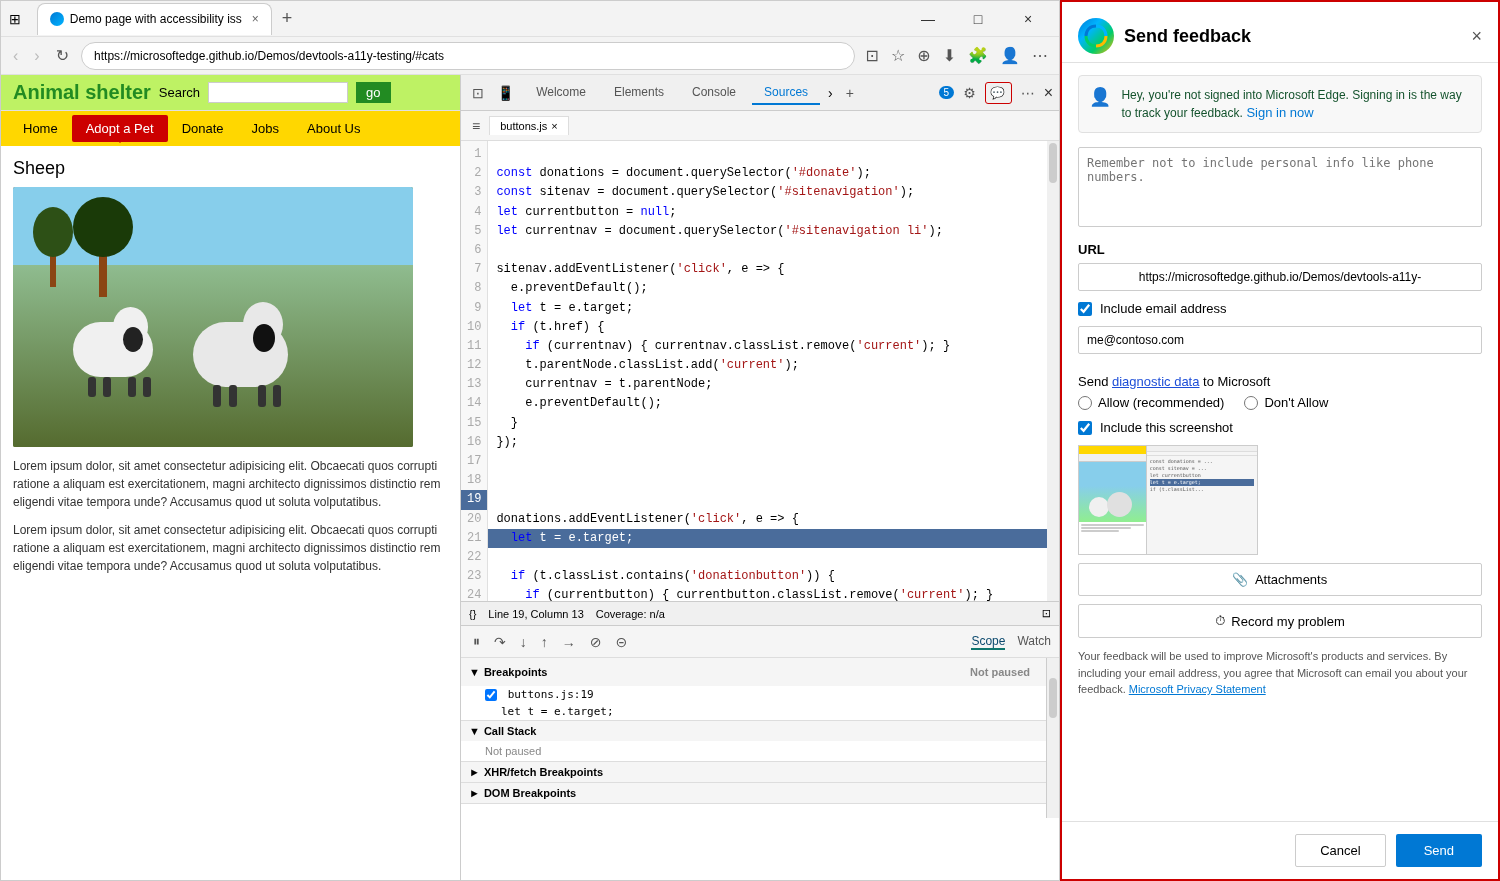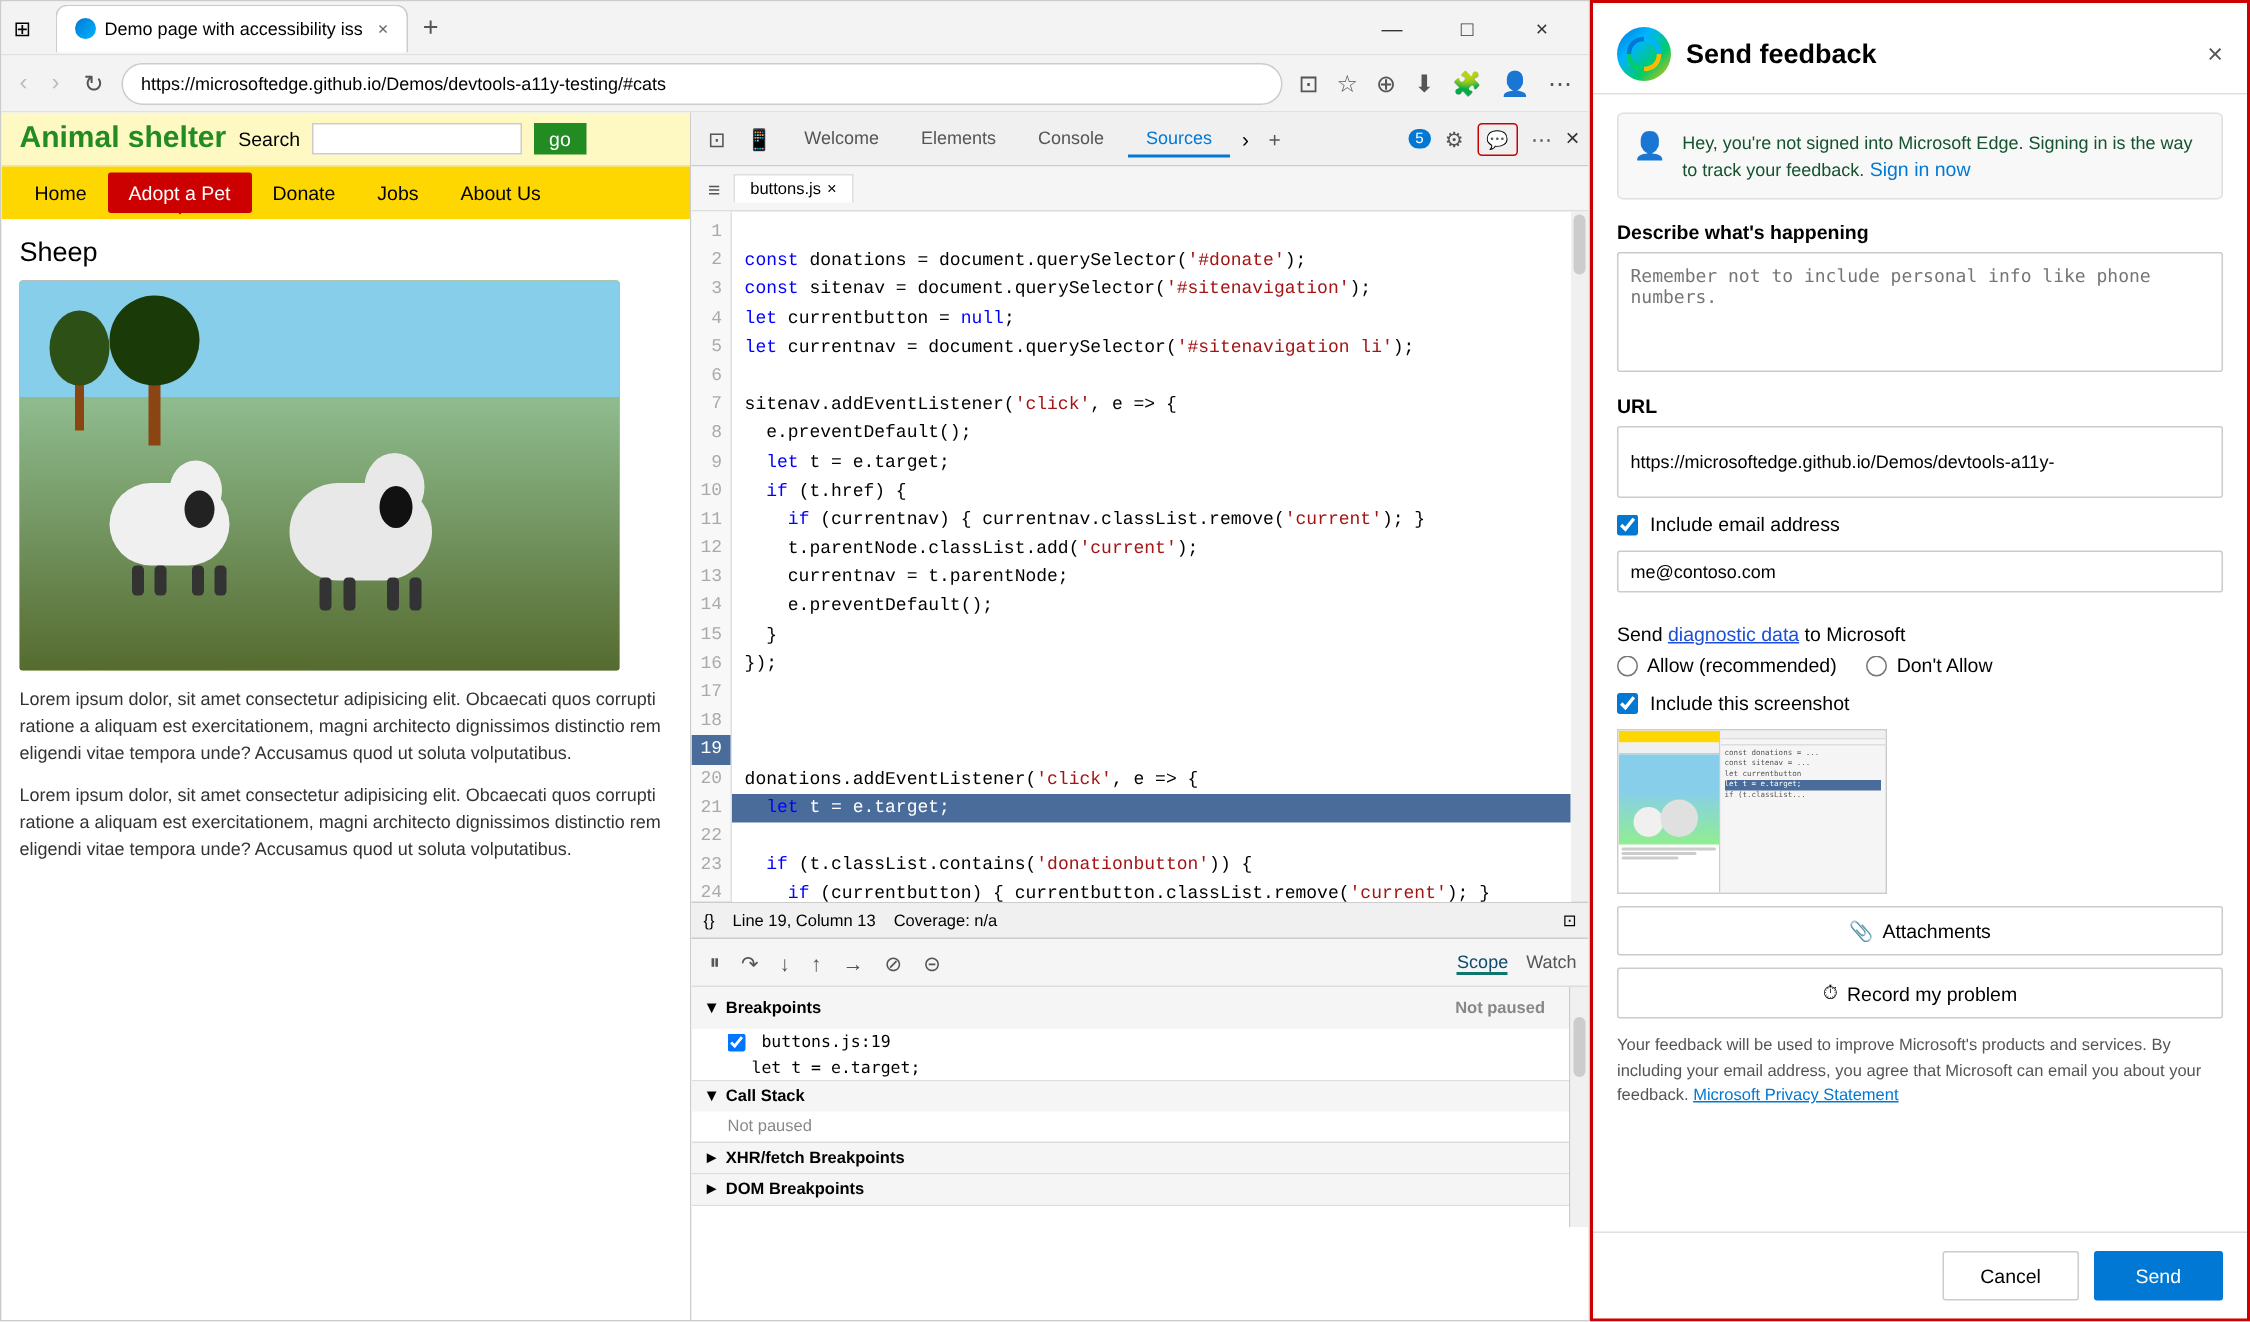--- a/index.html
+++ b/index.html
@@ -63,21 +63,21 @@
       width: 460px;
       background: #fff;
       border-right: 1px solid #ccc;
       overflow: hidden;
       display: flex;
       flex-direction: column;
     }
 
     
     .site-header {
-      background: #fef9c3;
+      background: #bef264;
       padding: 6px 12px;
       display: flex;
       align-items: center;
       gap: 8px;
       border-bottom: 1px solid #e0e0e0;
     }
     .site-title { color: #228B22; font-size: 20px; font-weight: bold; }
     .site-search-label { font-size: 13px; }
     .site-search-input {
       border: 1px solid #ccc; padding: 2px 6px; font-size: 13px; width: 140px;
@@ -294,21 +294,21 @@
 
     .feedback-label { font-size: 13px; font-weight: 600; margin-bottom: 6px; }
     .feedback-textarea {
       width: 100%; height: 80px; border: 1px solid #ccc;
       border-radius: 2px; padding: 8px; font-size: 12px;
       resize: none; outline: none; color: #aaa;
     }
     .feedback-url-section { margin-top: 12px; margin-bottom: 8px; }
     .feedback-url-input {
       width: 100%; border: 1px solid #ccc; border-radius: 2px;
-      padding: 16px 8px; font-size: 12px; outline: none;
+      padding: 6px 8px; font-size: 12px; outline: none; text-align: center;
     }
 
     .checkbox-row {
       display: flex; align-items: center; gap: 8px;
       margin: 10px 0;
     }
     .checkbox-input { width: 14px; height: 14px; accent-color: #0078d4; cursor: pointer; }
     .checkbox-label { font-size: 13px; }
 
     .email-input {
@@ -646,21 +646,20 @@
     
     <div class="signin-notice">
       <span class="user-icon">👤</span>
       <div>
         <span class="signin-text">Hey, you're not signed into Microsoft Edge. Signing in is the way to track your feedback.</span>
         <a class="signin-link" href="#">Sign in now</a>
       </div>
     </div>
 
     
-    <div class="feedback-label">Describe what's happening</div>
     <textarea class="feedback-textarea" placeholder="Remember not to include personal info like phone numbers." style=""></textarea>
 
     
     <div class="feedback-url-section">
       <div class="feedback-label">URL</div>
       <input class="feedback-url-input" type="text" value="https://microsoftedge.github.io/Demos/devtools-a11y-" style="">
     </div>
 
     
     <div class="checkbox-row">

